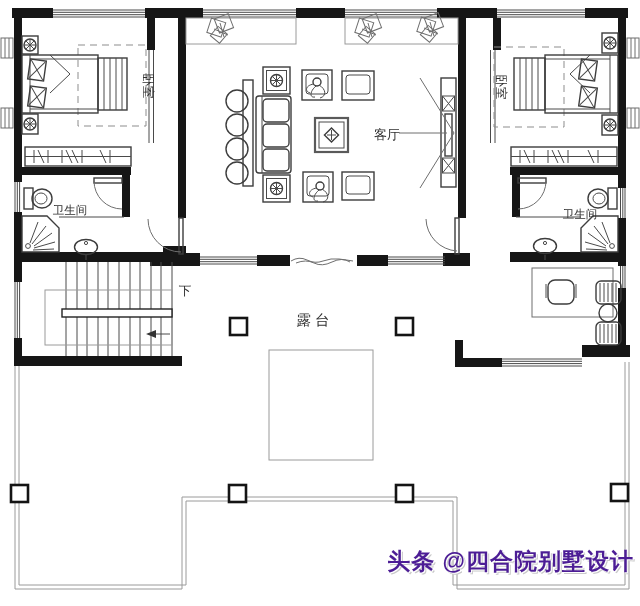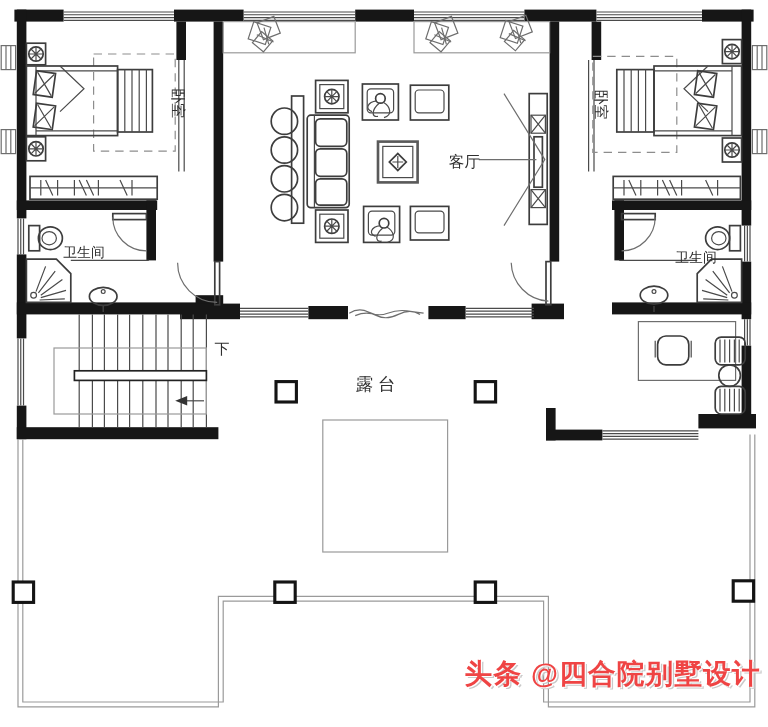--- a/index.html
+++ b/index.html
@@ -9,21 +9,21 @@
   
   .w   {fill:#161616;stroke:none;}                    
   .ln  {stroke:#4a4a4a;stroke-width:1;fill:none;}   
   .lnw {stroke:#3d3d3d;stroke-width:1.4;fill:none;}
   .lt  {stroke:#9a9a9a;stroke-width:1;fill:none;}     
   .md  {stroke:#6e6e6e;stroke-width:1;fill:none;}
   .dash{stroke:#8d8d8d;stroke-width:1;fill:none;stroke-dasharray:7 5;}
   .col {fill:#fff;stroke:#141414;stroke-width:2.6;}   
   .lbl {fill:#2e2e2e;}
   .wm{position:absolute;top:546px;right:6px;font-size:23px;font-weight:700;letter-spacing:1px;
-      color:#ef4444;text-shadow:1px 1px 0 #ffffff,2px 2px 0 #c9c9c9;white-space:nowrap;}
+      color:#4c1d95;text-shadow:1px 1px 0 #ffffff,2px 2px 0 #c9c9c9;white-space:nowrap;}
 </style>
 </head>
 <body>
 
 <div class="canvas">
 <svg width="640" height="606" viewBox="0 0 640 606">
 
   <defs>
     <g id="plant">
       <rect x="-14" y="-9" width="15" height="15" transform="rotate(18)" class="md"></rect>

